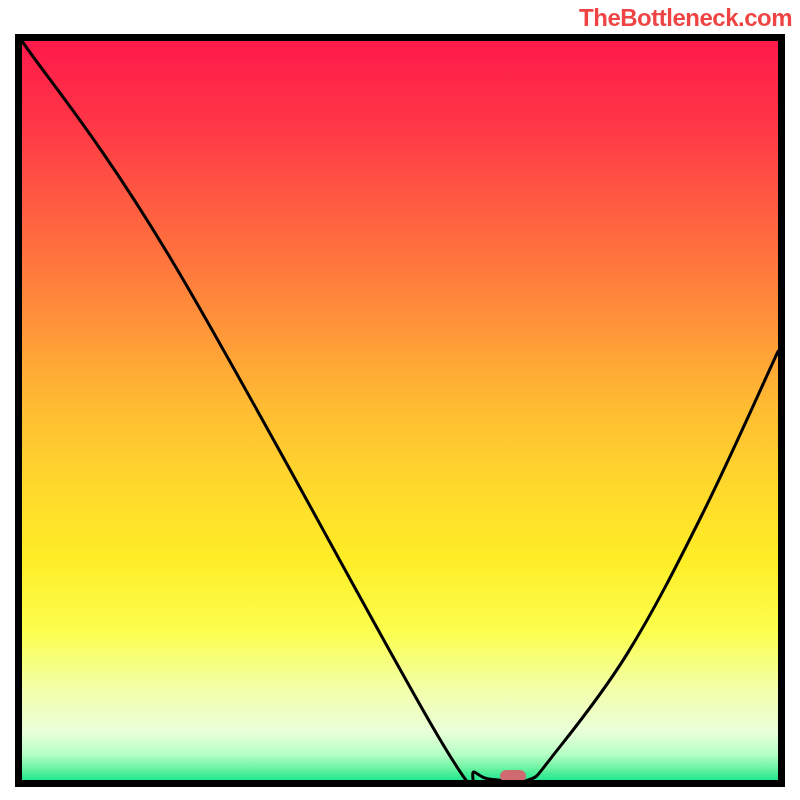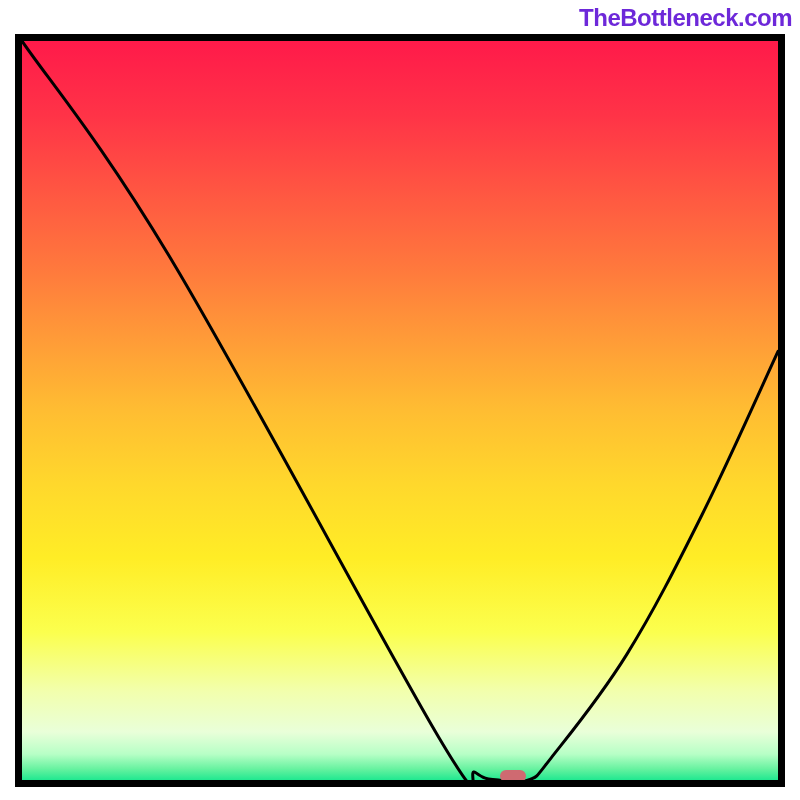--- a/index.html
+++ b/index.html
@@ -16,21 +16,21 @@
     height: 800px;
     background: #fff;
   }
   .watermark {
     position: absolute;
     top: 4px;
     right: 8px;
     font-family: Arial, Helvetica, sans-serif;
     font-size: 24px;
     font-weight: bold;
-    color: #6d28d9;
+    color: #ef4444;
     z-index: 10;
     letter-spacing: -0.5px;
     margin-left: 28px;
   }
   .plot-frame {
     position: absolute;
     left: 15px;
     top: 34px;
     width: 770px;
     height: 753px;

